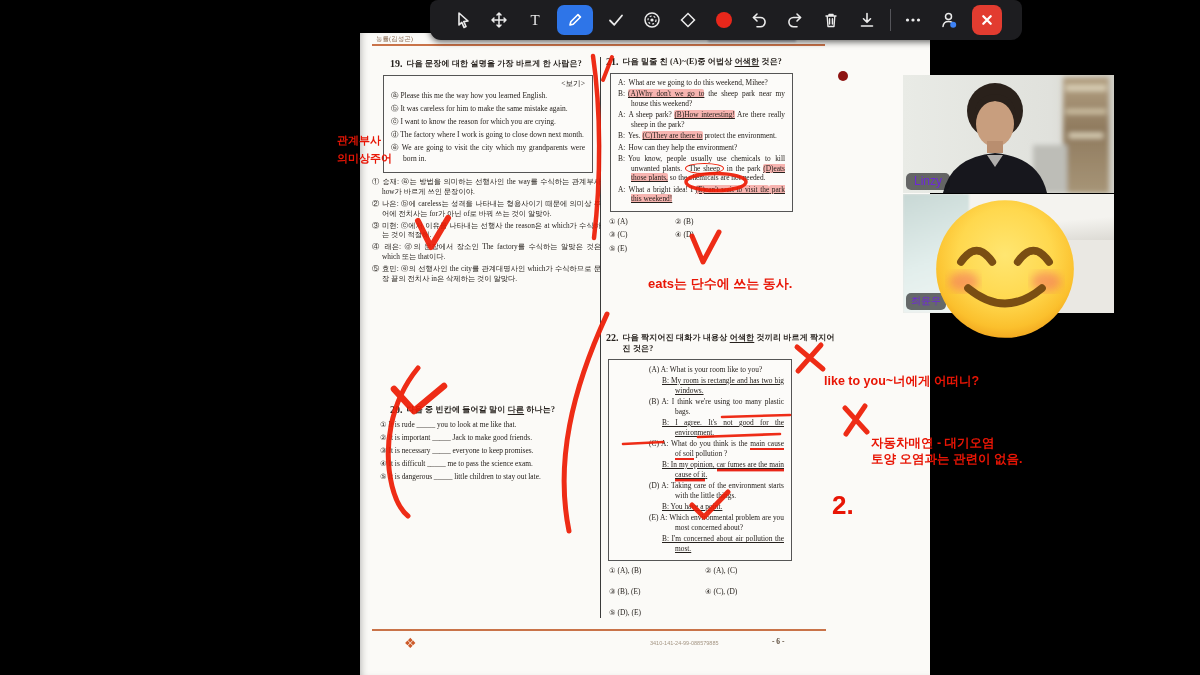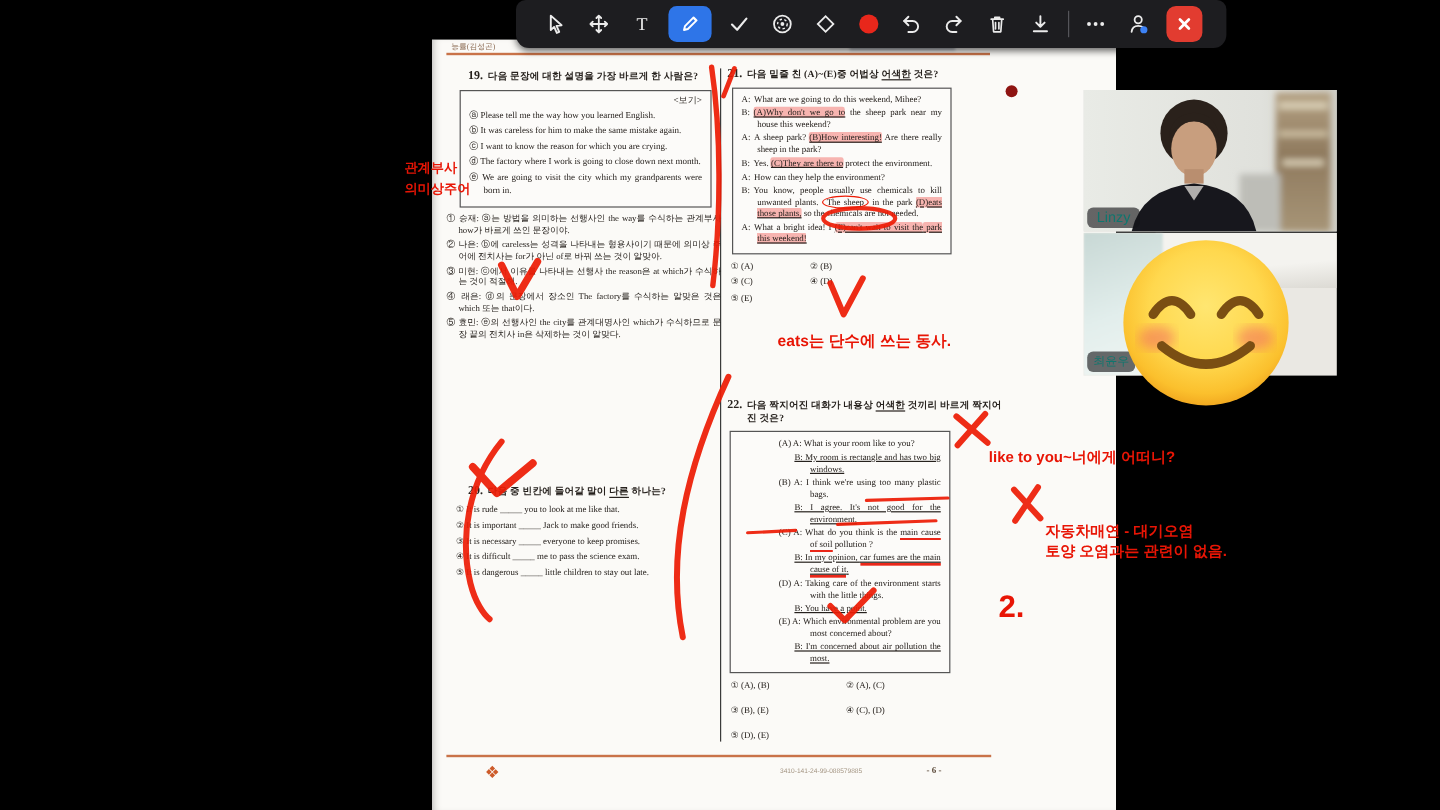--- a/index.html
+++ b/index.html
@@ -75,21 +75,21 @@
   .note-eats .l2 { margin-left:6px; } .note-eats .l3 { margin-left:12px; letter-spacing:.5px; }
   .note-like { left:824px; top:373px; font-size:12.5px; }
   .note-car  { left:871px; top:436px; font-size:12.5px; line-height:15.5px; }
   .note-two  { left:832px; top:490px; font-size:26px; }
 
   
   .tile { position:absolute; left:903px; width:211px; height:118px; overflow:hidden;
           background:#dfdfdb; z-index:4; }
   .tile1 { top:75px; }
   .tile2 { top:194px; height:119px; background:#eae8e3; }
-  .name-tag { position:absolute; left:3px; bottom:3px; background:rgba(20,20,22,.62); color:#0f766e;
+  .name-tag { position:absolute; left:3px; bottom:3px; background:rgba(20,20,22,.62); color:#6d28d9;
               border-radius:5px; padding:1px 8px 2px 8px; font-size:12px; z-index:6;
               font-family:"Liberation Sans",sans-serif; }
   .name-tag.small { font-size:10px; padding:1px 5px 2px 5px; }
   .t2-band { position:absolute; left:0; top:0; width:66px; height:119px;
              background:linear-gradient(160deg,#c8d8d5 0%,#e2eeec 55%,#f1f6f4 100%);
              filter:blur(1px); }
   .t2-ceil { position:absolute; left:60px; top:0; width:151px; height:46px;
              background:linear-gradient(175deg,#f4f3ef 60%,#dcdad4 100%); }
   .t2-mark { position:absolute; left:142px; top:48px; width:5px; height:2px; background:#8d8d89;
              transform:rotate(-20deg); }
@@ -108,21 +108,21 @@
     <div class="rule-orange-top"></div>
     <div class="col-divider"></div>
 
     <div class="qblock" style="left:12px; top:26px;">
       <div class="qhead" style="padding-left:18px;">
         <span class="qnum">19.</span>
         <span class="qtitle">다음 문장에 대한 설명을 가장 바르게 한 사람은?</span>
       </div>
       <div class="kbox" style="margin-left:11px; width:210px;">
         <div class="bogi">&lt;보기&gt;</div>
-        <div class="choice"><span>ⓐ</span> <span>Please tell me the way how you learned English.</span></div>
+        <div class="choice"><span>ⓐ</span> <span>Please this me the way how you learned English.</span></div>
         <div class="choice"><span>ⓑ</span> <span>It was careless for him to make the same mistake again.</span></div>
         <div class="choice"><span>ⓒ</span> <span>I want to know the reason for which you are crying.</span></div>
         <div class="choice"><span>ⓓ</span> <span>The factory where I work is going to close down next month.</span></div>
         <div class="choice"><span>ⓔ</span> <span>We are going to visit the city which my grandparents were born in.</span></div>
       </div>
       <div style="margin-top:4px;">
         <div class="opt"><span>①</span> <span>승재: ⓐ는 방법을 의미하는 선행사인 the way를 수식하는 관계부사 how가 바르게 쓰인 문장이야.</span></div>
         <div class="opt"><span>②</span> <span>나은: ⓑ에 careless는 성격을 나타내는 형용사이기 때문에 의미상 주어에 전치사는 for가 아닌 of로 바꿔 쓰는 것이 알맞아.</span></div>
         <div class="opt"><span>③</span> <span>미현: ⓒ에서 이유를 나타내는 선행사 the reason은 at which가 수식하는 것이 적절해.</span></div>
         <div class="opt"><span>④</span> <span>래은: ⓓ의 문장에서 장소인 The factory를 수식하는 알맞은 것은 which 또는 that이다.</span></div>

